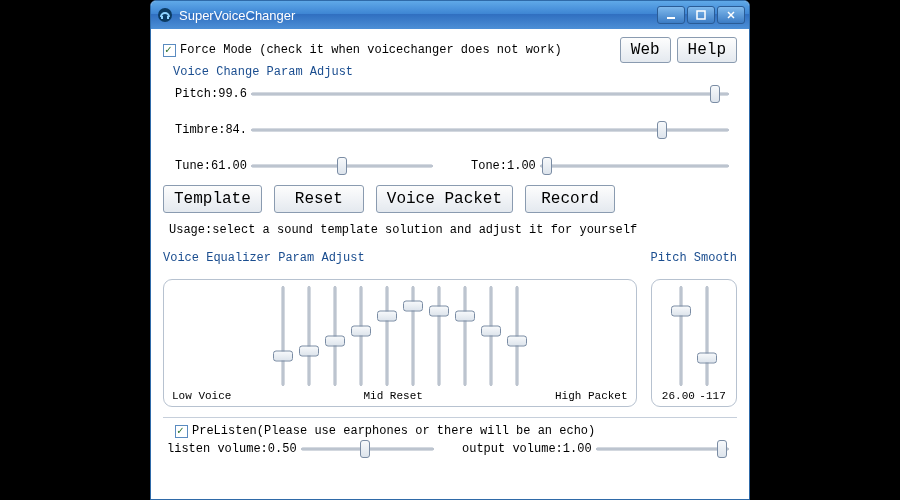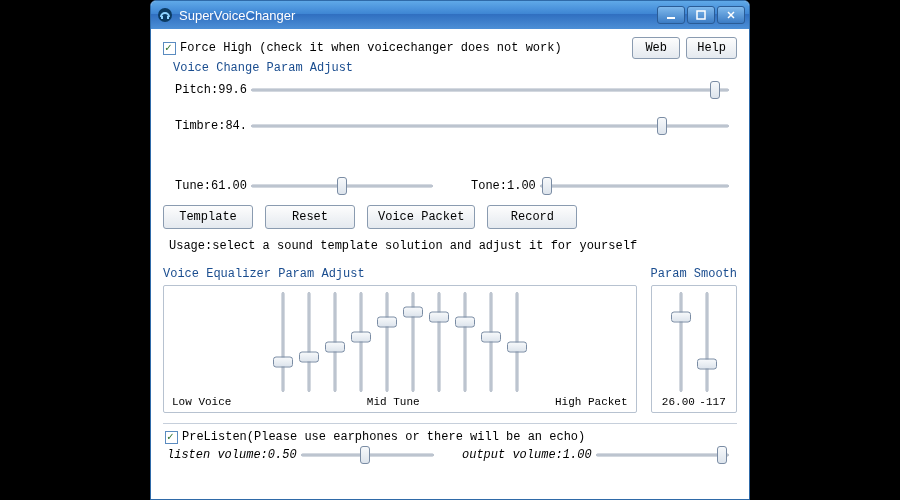--- a/index.html
+++ b/index.html
@@ -71,21 +71,21 @@
   }
   .checkbox.checked::after {
     content: "✓";
     position: absolute;
     font-size: 11px;
     color: #2a6e2a;
     left: 1px; top: -2px;
   }
   .btn {
     font-family: "Courier New", monospace;
-    font-size: 12px;
+    font-size: 16px;
     padding: 3px 10px;
     background: linear-gradient(to bottom,#fdfdfd,#e4e9ef);
     border: 1px solid #8a9bb0;
     border-radius: 3px;
     cursor: pointer;
     min-width: 48px;
     text-align: center;
   }
   .btn.wide { min-width: 90px; padding: 4px 10px; }
   .topbtns { margin-left: auto; display: flex; gap: 6px; }
@@ -124,29 +124,29 @@
   .hslider .thumb {
     position: absolute;
     top: 50%;
     width: 10px; height: 18px;
     background: linear-gradient(to bottom,#f7f9fb,#dde4ec);
     border: 1px solid #7a8ca4;
     border-radius: 3px;
     transform: translate(-50%,-50%);
   }
   .two-col { display: flex; gap: 30px; align-items: center; margin: 0 0 10px 12px; }
-  .two-col .half { display: flex; align-items: center; flex: 1; margin-top: 24px; }
+  .two-col .half { display: flex; align-items: center; flex: 1; }
   .btnrow { display: flex; gap: 12px; margin: 6px 0 10px 0; }
   .usage { margin: 4px 0 14px 6px; }
   .eq-section { display: flex; gap: 14px; align-items: flex-start; }
   .eq-group { display: flex; flex-direction: column; }
-  .eq-title { color: #1a4d8f; margin-bottom: 4px; }
+  .eq-title { color: #1a4d8f; margin-bottom: 14px; }
   .eq-box {
     border: 1px solid #b7c2d0;
-    border-radius: 2px;
+    border-radius: 9px;
     padding: 6px 8px 4px 8px;
     display: flex;
     flex-direction: column;
     align-items: center;
   }
   .vsliders { display: flex; gap: 10px; }
   .vslider {
     position: relative;
     width: 16px;
     height: 100px;
@@ -171,21 +171,21 @@
     transform: translate(-50%,-50%);
   }
   .eq-labels { display: flex; justify-content: space-between; width: 100%; margin-top: 4px; font-size: 11px; }
   .eq-labels.center { justify-content: space-around; }
   .sep {
     height: 1px;
     background: #c6cfdb;
     margin: 10px 0 6px 0;
   }
   .bottomrow { display: flex; align-items: center; gap: 20px; margin: 2px 0 0 4px; }
-  .bottomrow .volgroup { display: flex; align-items: center; flex: 1; font-style: italic; }
+  .bottomrow .volgroup { display: flex; align-items: center; flex: 1; }
 </style>
 </head>
 <body>
 
 <div class="window">
 
   <div class="titlebar">
     <span class="app-icon">
       <svg viewBox="0 0 16 16">
           <circle cx="8" cy="8" r="7" fill="#0b3b63"></circle>
@@ -212,21 +212,21 @@
             <line x1="8" y1="2" x2="2" y2="8" stroke="#fff" stroke-width="1.5"></line>
           </svg>
       </div>
     </div>
   </div>
 
   <div class="content">
 
     <div class="toprow">
       <span class="checkbox checked"></span>
-      <span>Force High (check it when voicechanger does not work)</span>
+      <span>Force Mode (check it when voicechanger does not work)</span>
       <div class="topbtns">
         <div class="btn">Web</div>
         <div class="btn">Help</div>
       </div>
     </div>
 
     <div class="fieldset">
       <div class="fs-legend">Voice Change Param Adjust</div>
 
       <div class="param-row">
@@ -313,29 +313,29 @@
                 <div class="vtrack"></div>
                 <div class="vthumb" style="top:45%"></div>
               </div>
               <div class="vslider">
                 <div class="vtrack"></div>
                 <div class="vthumb" style="top:55%"></div>
               </div>
             </div>
           <div class="eq-labels">
             <span>Low Voice</span>
-            <span>Mid Tune</span>
+            <span>Mid Reset</span>
             <span>High Packet</span>
           </div>
         </div>
       </div>
 
 
       <div class="eq-group">
-        <div class="eq-title">Param Smooth</div>
+        <div class="eq-title">Pitch Smooth</div>
         <div class="eq-box">
           <div class="vsliders" id="smooth-sliders">
               <div class="vslider">
                 <div class="vtrack"></div>
                 <div class="vthumb" style="top:25%"></div>
               </div>
               <div class="vslider">
                 <div class="vtrack"></div>
                 <div class="vthumb" style="top:72%"></div>
               </div>
@@ -343,21 +343,21 @@
           <div class="eq-labels center">
             <span>26.00</span>
             <span>-117</span>
           </div>
         </div>
       </div>
     </div>
 
     <div class="sep"></div>
 
-    <div style="display:flex;align-items:center;margin-left:2px;">
+    <div style="display:flex;align-items:center;margin-left:12px;">
       <span class="checkbox checked"></span>
       <span>PreListen(Please use earphones or there will be an echo)</span>
     </div>
 
     <div class="bottomrow">
       <div class="volgroup">
         <span class="param-label"><span>listen volume:</span><span>0.50</span></span>
         <div class="hslider">
           <div class="track"></div>
             <div class="thumb" style="left:48%"></div>

